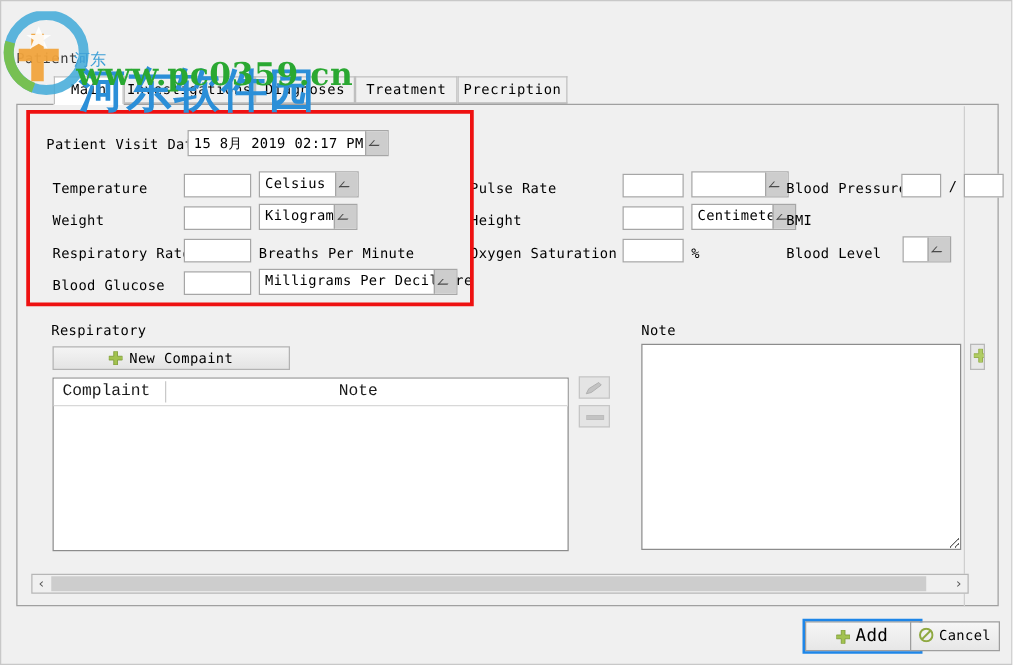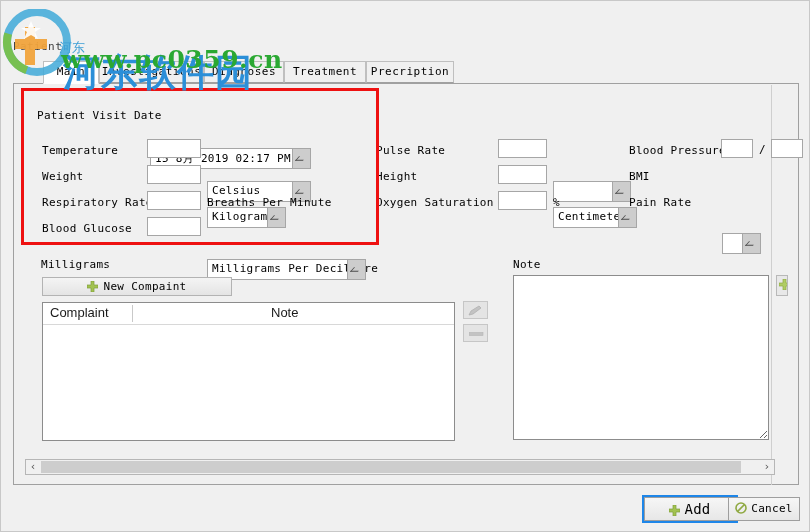--- a/index.html
+++ b/index.html
@@ -109,21 +109,20 @@
     background: #ffffff;
     border: 1px solid #a6a6a6;
     height: 19px;
   }
   .combo {
     position: absolute;
     box-sizing: border-box;
     background: #ffffff;
     border: 1px solid #a6a6a6;
     height: 21px;
-    margin-top: 44px;
   }
   .combo .ctext {
     position: absolute;
     left: 4px; top: 2px;
     font-size: 11px;
     letter-spacing: .3px;
     white-space: nowrap;
     color: #000;
   }
   .combo .carrow {
@@ -180,21 +179,21 @@
     box-sizing: border-box;
   }
   #grid-head {
     position: absolute; left: 0; top: 0;
     width: 100%; height: 21px;
     background: #ffffff;
     border-bottom: 1px solid #d8d8d8;
   }
   #grid-head .gh {
     position: absolute; top: 2px;
-    font-family: Liberation Sans, sans-serif;
+    font-family: Liberation Mono, monospace;
     font-size: 13px;
     color: #1a1a1a;
   }
   #grid-head .gsep {
     position: absolute; left: 89px; top: 2px;
     width: 1px; height: 17px; background: #c9c9c9;
   }
 
   .sidebtn {
     position: absolute;
@@ -344,21 +343,21 @@
     <div id="right-divider"></div>
 
     <div class="lbl" style="left:23px; top:25px;">Patient Visit Date</div>
     <div class="combo datebox" style="left:136px; top:20px; width:161px; height:21px;">
       <span class="ctext">15 8月 2019 02:17 PM</span>
       <span class="carrow"></span>
     </div>
 
     <div class="lbl" style="left:28px; top:60px;">Temperature</div>
     <input class="tbox" style="left: 133px; top: 55px; width: 54px;" type="text" value="">
-    <div class="combo" style="left:193px; top:53px; width:104px;">
+    <div class="combo" style="left:193px; top:53px; width:80px;">
       <span class="ctext">Celsius</span>
       <span class="carrow"></span>
     </div>
 
     <div class="lbl" style="left:362px; top:60px;">Pulse Rate</div>
     <input class="tbox" style="left: 484px; top: 55px; width: 49px;" type="text" value="">
     <div class="combo" style="left:539px; top:53px; width:78px;">
       <span class="ctext"></span>
       <span class="carrow"></span>
     </div>
@@ -385,37 +384,37 @@
     <div class="lbl" style="left:615px; top:86px;">BMI</div>
 
     <div class="lbl" style="left:28px; top:112px;">Respiratory Rate</div>
     <input class="tbox" style="left: 133px; top: 107px; width: 54px;" type="text" value="">
     <div class="lbl" style="left:193px; top:112px;">Breaths Per Minute</div>
 
     <div class="lbl" style="left:362px; top:112px;">Oxygen Saturation</div>
     <input class="tbox" style="left: 484px; top: 107px; width: 49px;" type="text" value="">
     <div class="lbl" style="left:539px; top:112px;">%</div>
 
-    <div class="lbl" style="left:615px; top:112px;">Pain Rate</div>
+    <div class="lbl" style="left:615px; top:112px;">Blood Level</div>
     <div class="combo" style="left:708px; top:105px; width:39px;">
       <span class="ctext"></span>
       <span class="carrow"></span>
     </div>
 
     <div class="lbl" style="left:28px; top:138px;">Blood Glucose</div>
     <input class="tbox" style="left: 133px; top: 133px; width: 54px;" type="text" value="">
     <div class="combo" style="left:193px; top:131px; width:159px;">
       <span class="ctext">Milligrams Per Decilitre</span>
       <span class="carrow"></span>
     </div>
   </div>
 
   <div id="redbox"></div>
 
-  <div class="lbl" id="complaints-label">Milligrams</div>
+  <div class="lbl" id="complaints-label">Respiratory</div>
 
   <div id="btn-new-complaint">
     <span class="plus">
       <svg width="11" height="11" viewBox="0 0 11 11">
         <path d="M4 0 H7 V4 H11 V7 H7 V11 H4 V7 H0 V4 H4 Z" fill="#a2c250" stroke="#7f9d3a" stroke-width="0.7"></path>
       </svg>
     </span><span>New Compaint</span>
   </div>
 
   <div id="grid-complaints">

